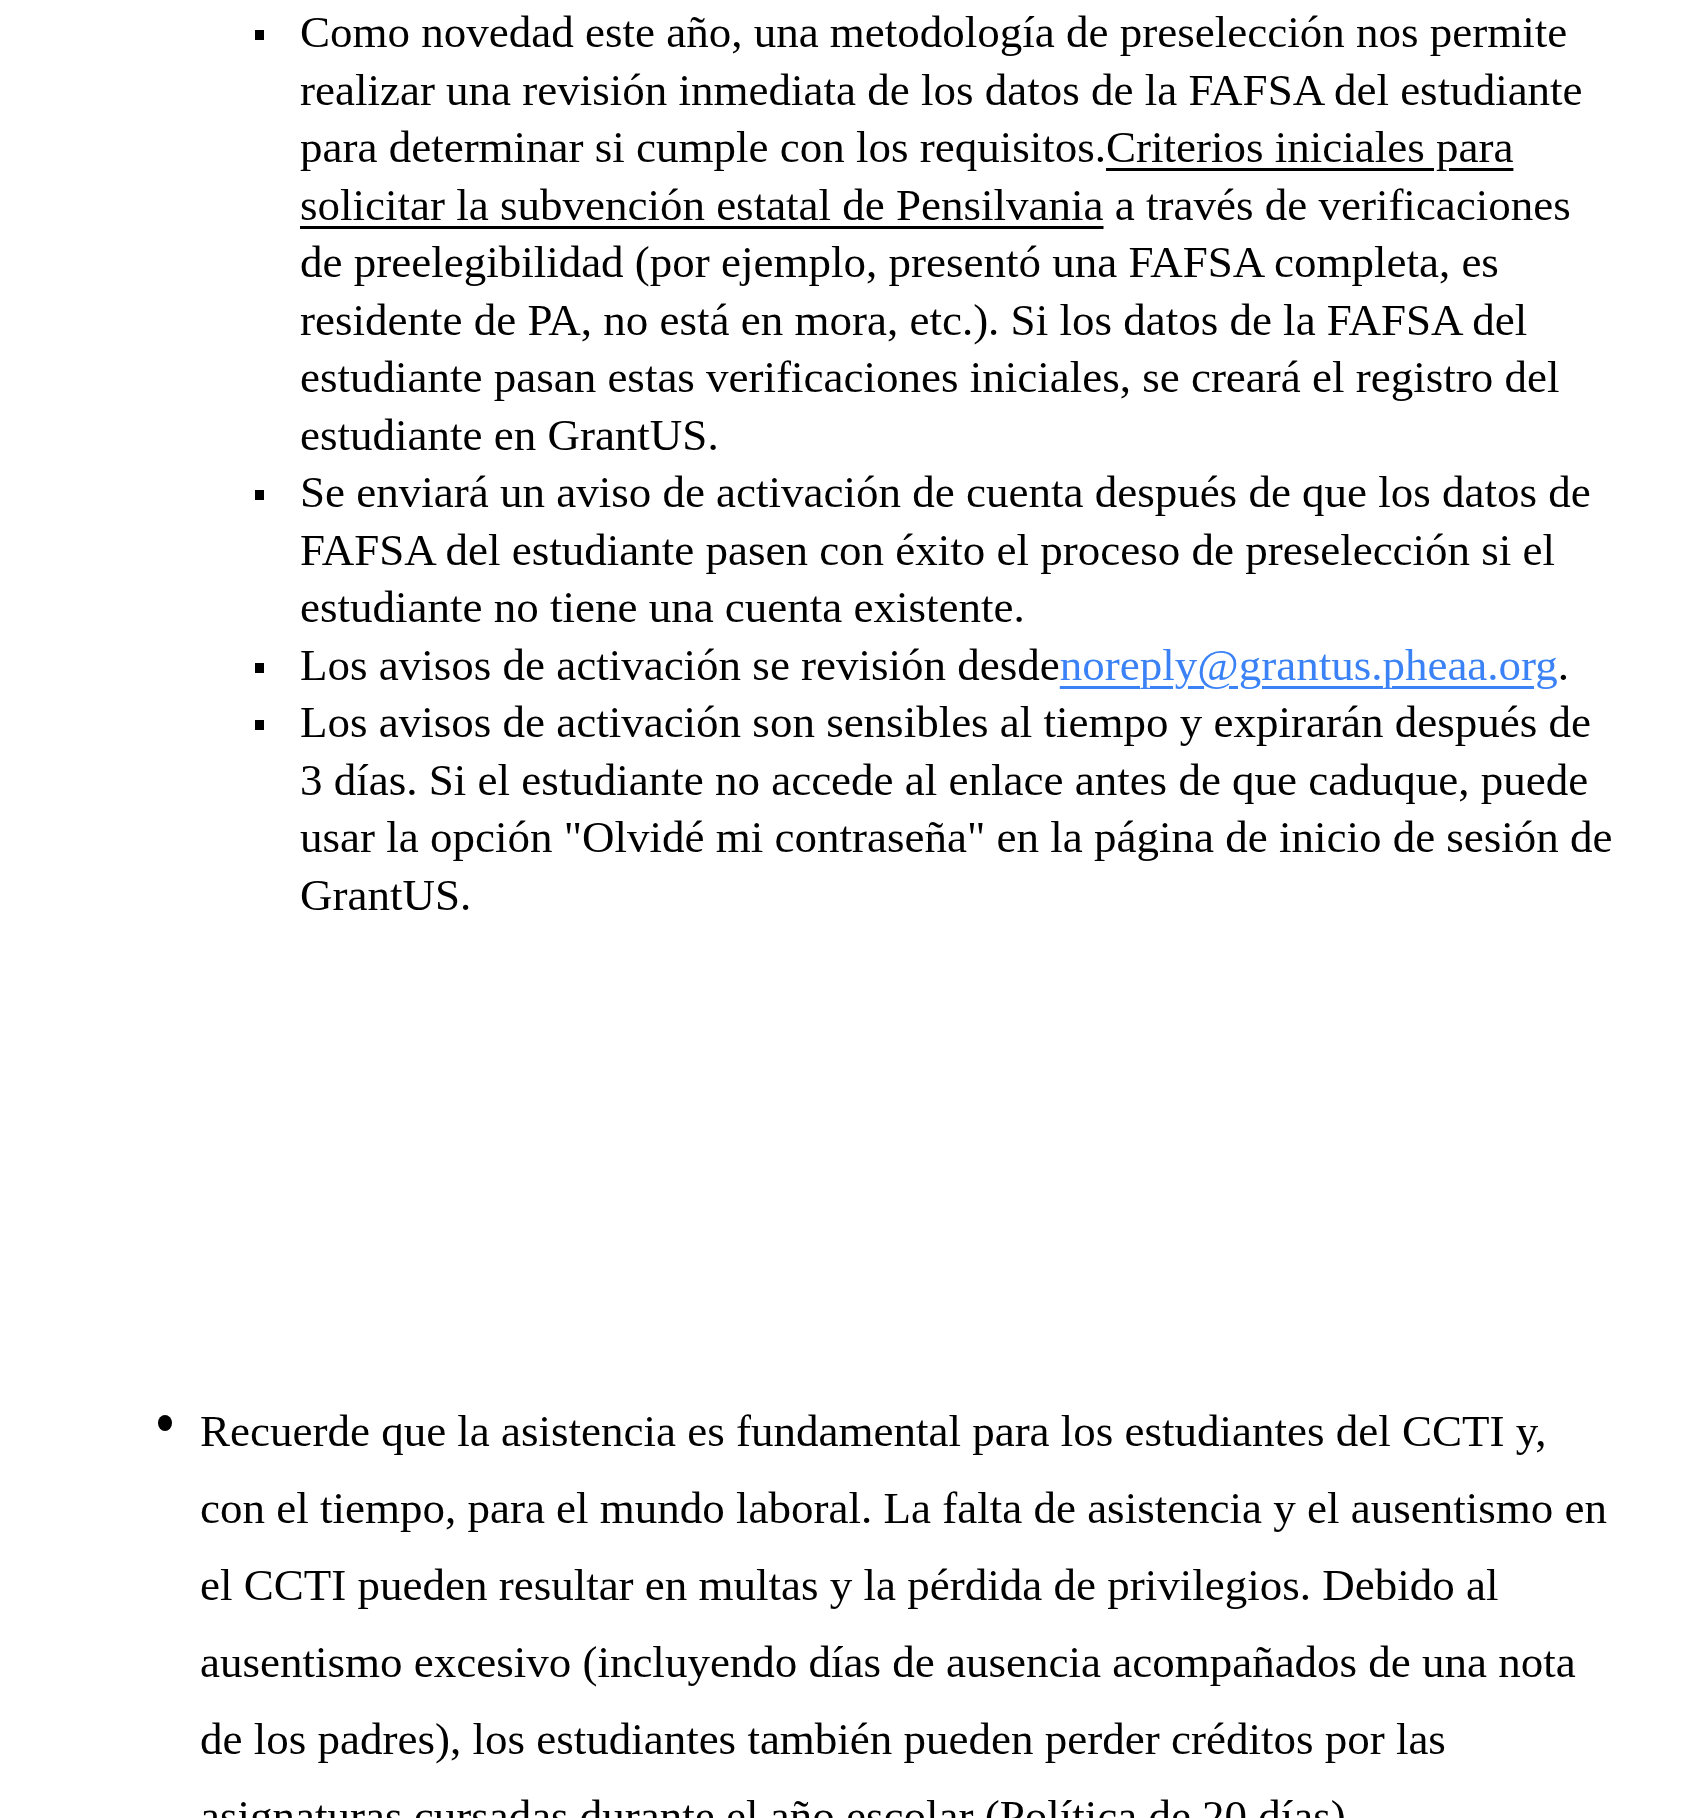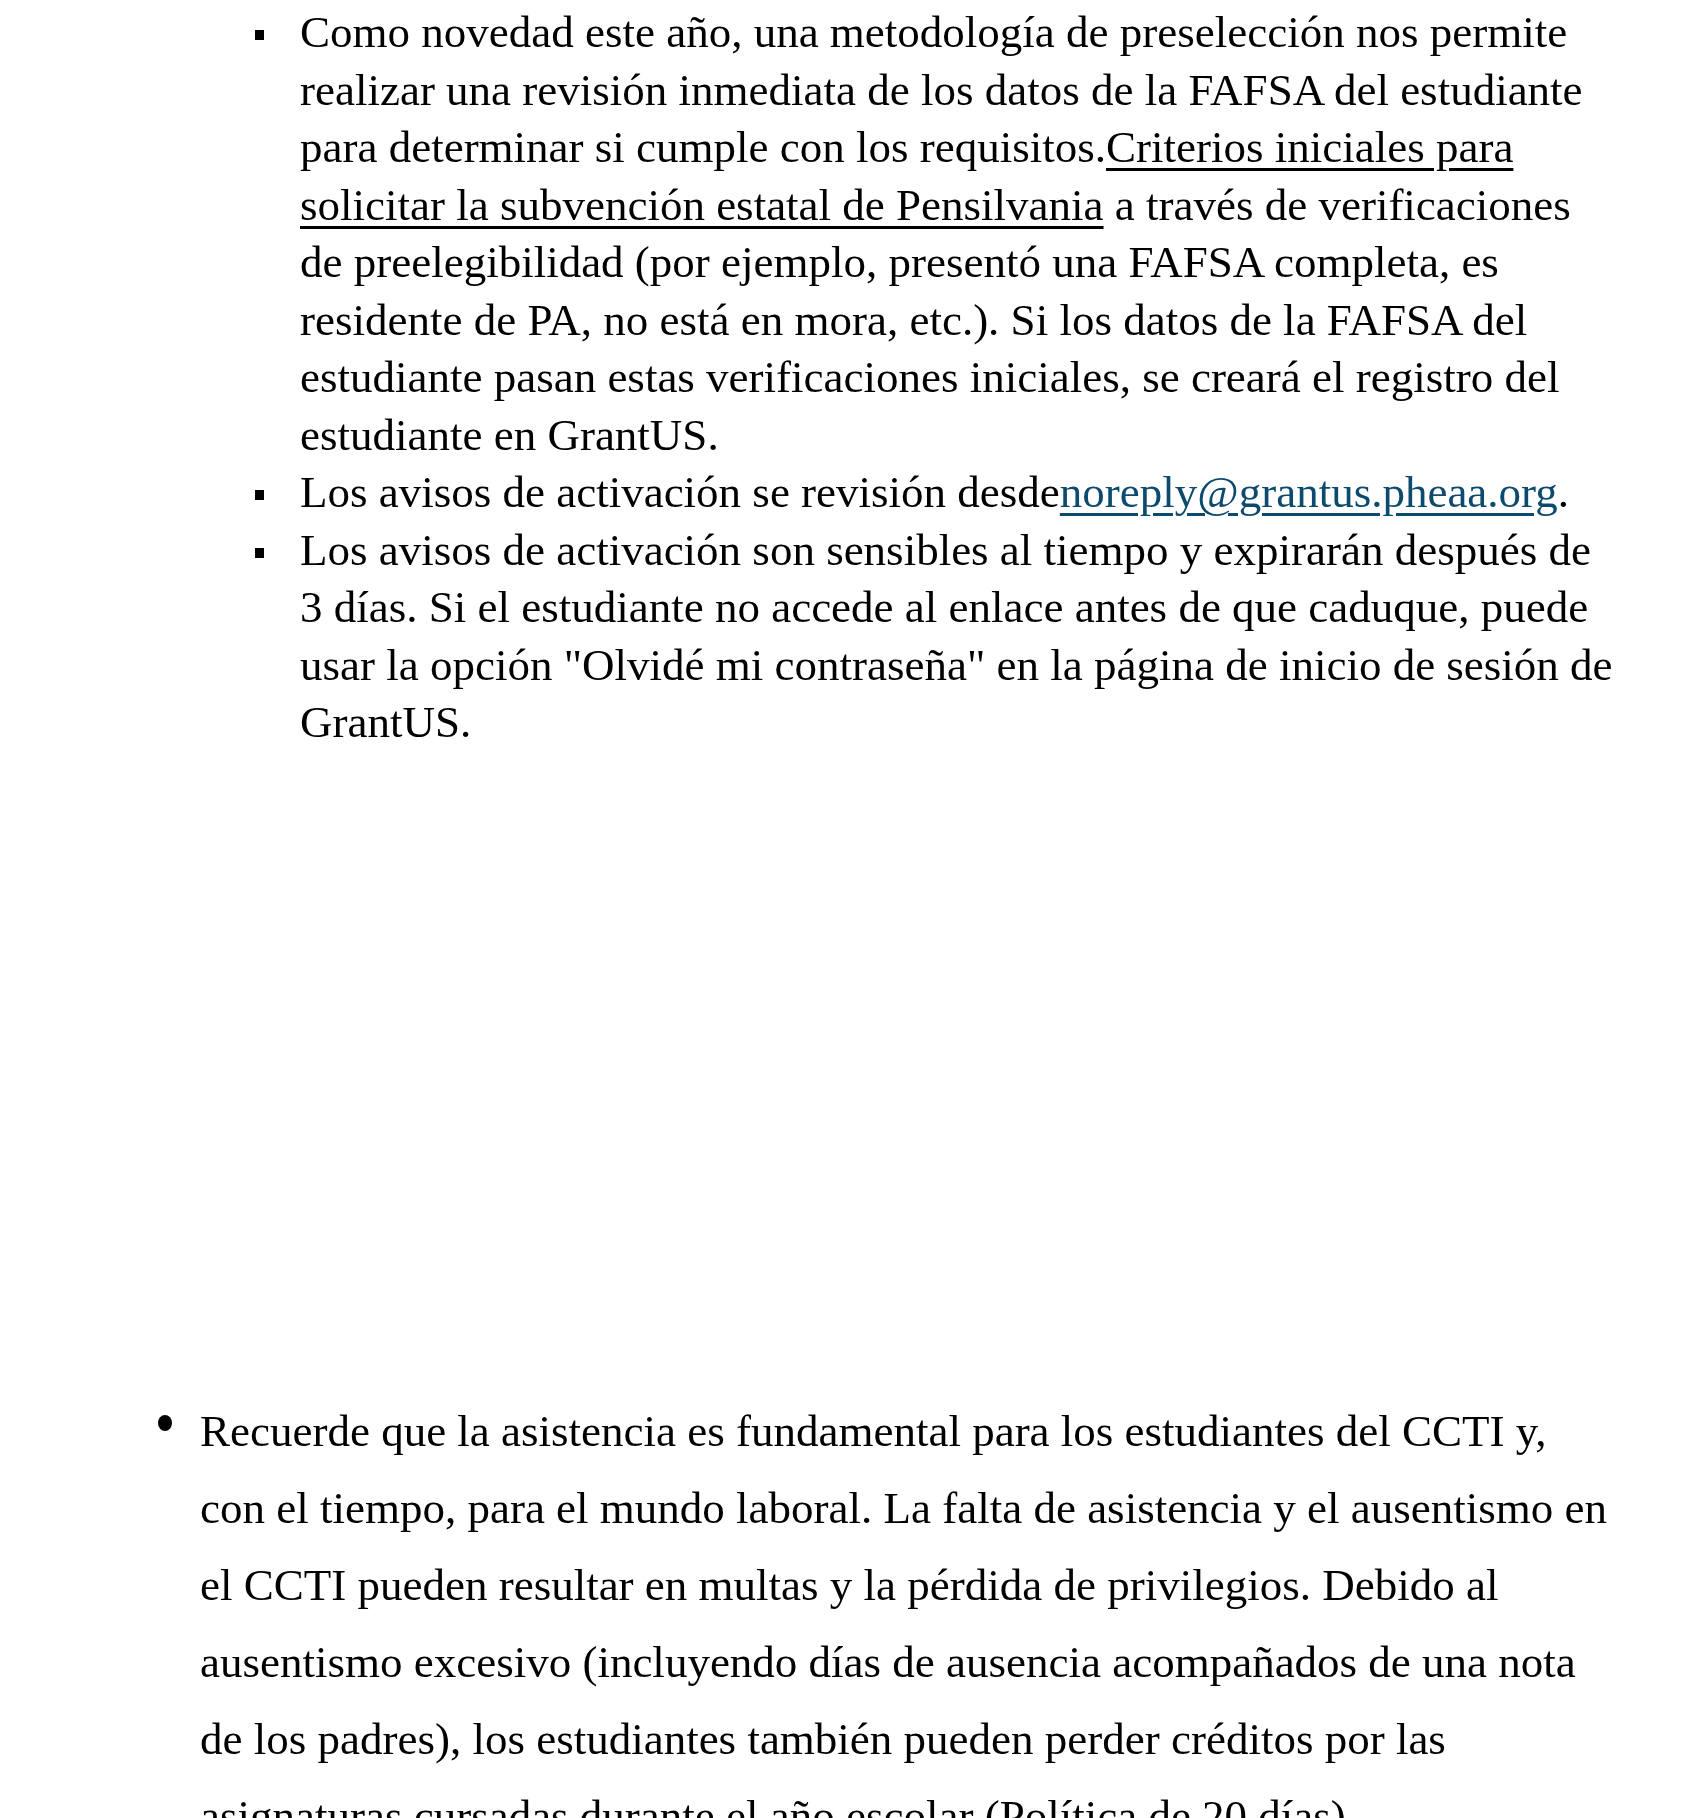--- a/index.html
+++ b/index.html
@@ -6,30 +6,34 @@
   body { width:1700px; height:1818px; overflow:hidden; position:relative;
     font-family: "Liberation Serif", "DejaVu Serif", serif; color:#000; }
   .page { position:absolute; left:0; top:0; width:1448px; height:1818px; }
   .sub-list { position:absolute; left:300px; top:4px; width:1320px; margin:0; padding:0; list-style:none; }
   .sub-item { position:relative; font-size:45px; line-height:57.5px; margin:0; }
   .sq-bullet { position:absolute; left:-45px; top:26px; width:9px; height:10px; background:#000; }
   .main-list { position:absolute; left:200px; top:1393px; width:1420px; margin:0; padding:0; list-style:none; }
   .main-item { position:relative; font-size:45px; line-height:77px; }
   .dot-bullet { position:absolute; left:-42px; top:22px; width:14px; height:16px; border-radius:50%; background:#000; }
   .u-link { text-decoration:underline; text-decoration-thickness:3px; text-underline-offset:6px; color:#000; }
-  .mail-link { color:#0c4a6e; text-decoration:underline; text-decoration-thickness:3px; text-underline-offset:6px; }
+  .mail-link { color:#3b82f6; text-decoration:underline; text-decoration-thickness:3px; text-underline-offset:6px; }
 </style>
 </head>
 <body>
 
 <div class="page">
   <ul class="sub-list">
     <li class="sub-item">
       <span class="sq-bullet"></span>
       <span>Como novedad este año, una metodología de preselección nos permite realizar una revisión inmediata de los datos de la FAFSA del estudiante para determinar si cumple con los requisitos.</span><a class="u-link">Criterios iniciales para solicitar la subvención estatal de Pensilvania</a><span> a través de verificaciones de preelegibilidad (por ejemplo, presentó una FAFSA completa, es residente de PA, no está en mora, etc.). Si los datos de la FAFSA del estudiante pasan estas verificaciones iniciales, se creará el registro del estudiante en GrantUS.</span>
+    </li>
+    <li class="sub-item">
+      <span class="sq-bullet"></span>
+      <span>Se enviará un aviso de activación de cuenta después de que los datos de FAFSA del estudiante pasen con éxito el proceso de preselección si el estudiante no tiene una cuenta existente.</span>
     </li>
     <li class="sub-item">
       <span class="sq-bullet"></span>
       <span>Los avisos de activación se revisión desde</span><a class="mail-link">noreply@grantus.pheaa.org</a><span>.</span>
     </li>
     <li class="sub-item">
       <span class="sq-bullet"></span>
       <span>Los avisos de activación son sensibles al tiempo y expirarán después de 3 días. Si el estudiante no accede al enlace antes de que caduque, puede usar la opción "Olvidé mi contraseña" en la página de inicio de sesión de GrantUS.</span>
     </li>
   </ul>

